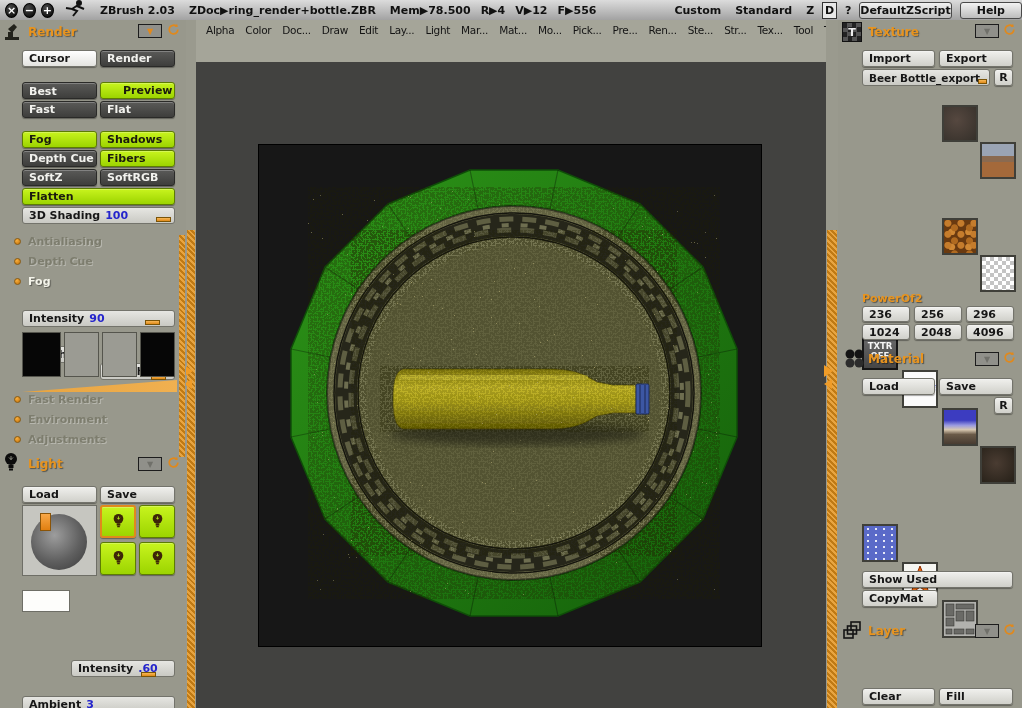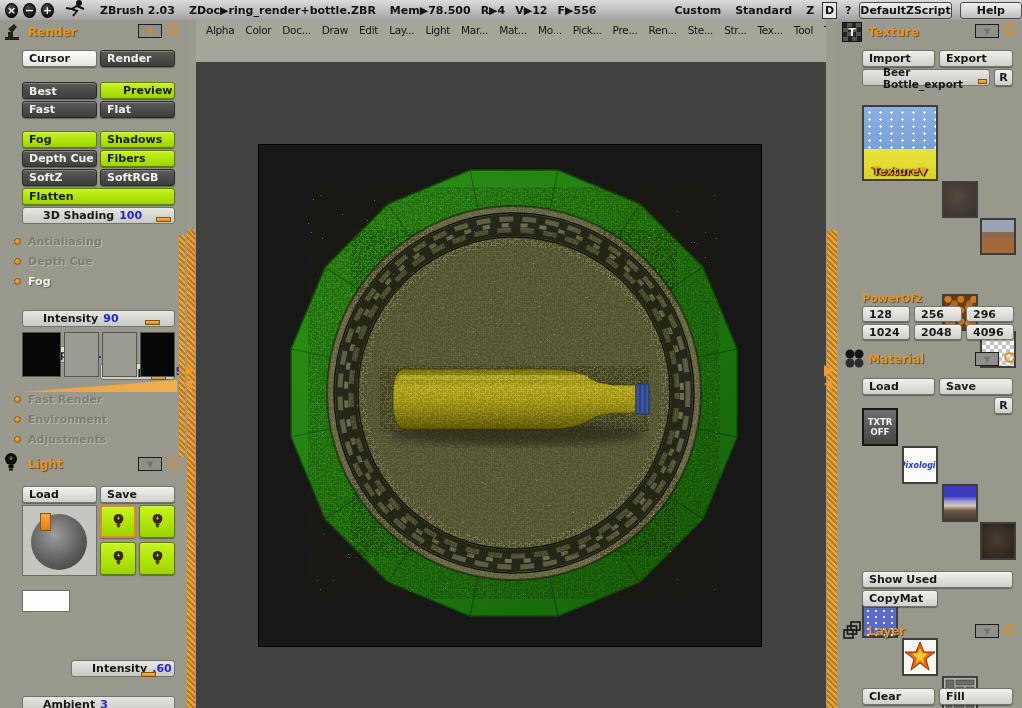--- a/index.html
+++ b/index.html
@@ -47,21 +47,21 @@
   .hdr-title{color:#e8941f;font-size:12px;text-shadow:1px 1px 1px rgba(0,0,0,.45);}
   .collapse-btn{width:24px;height:14px;background:#90908a;border:1px solid #1c1c1c;
     display:flex;align-items:center;justify-content:center;font-size:8px;color:#70706a;box-sizing:border-box;}
   .collapse-btn.orange{color:#e0891d;}
   .btn{border-radius:3px;display:flex;align-items:center;padding-left:6px;height:17px;box-sizing:border-box;
     box-shadow:inset 0 1px 0 rgba(255,255,255,.25),0 1px 1px rgba(0,0,0,.35);cursor:pointer;}
   .btn-dark{background:linear-gradient(#5a5a58,#3e3e3c);color:#f2f2ee;border:1px solid #2a2a28;}
   .btn-green{background:linear-gradient(#c8f41e,#9cd400);color:#1b1b0e;border:1px solid #5d7c02;}
   .btn-light{background:linear-gradient(#f0f0ed,#d0d0ca);color:#161616;border:1px solid #73736b;}
   .slider{background:linear-gradient(#e6e6e2,#c9c9c3);border:1px solid #73736b;border-radius:3px;
-    color:#161616;display:flex;align-items:center;padding-left:20px;height:17px;box-sizing:border-box;position:relative;}
+    color:#161616;display:flex;align-items:center;padding-left:6px;height:17px;box-sizing:border-box;position:relative;}
   .slider .val{color:#2525cc;margin-left:5px;}
   .nub{position:absolute;width:15px;height:5px;background:linear-gradient(#f8b858,#e08a18);border:1px solid #7a5408;box-sizing:border-box;}
   .sec{display:flex;align-items:center;color:#7d7d6e;text-shadow:1px 1px 0 rgba(255,255,255,.3);}
   .sec .dot{width:7px;height:7px;border-radius:50%;background:radial-gradient(circle at 35% 30%,#f8b040,#c06f08);margin-right:7px;border:1px solid #8a5a10;box-sizing:border-box;}
   .sec.open{color:#f4f4ea;text-shadow:1px 1px 1px rgba(0,0,0,.4);}
   .swatch{border:1px solid #55554d;box-sizing:border-box;}
   .thumb{border:2px solid #3f3f39;box-sizing:border-box;background:#90908a;position:relative;overflow:hidden;cursor:pointer;}
   .thumb-label{position:absolute;bottom:1px;left:0;right:0;text-align:center;color:#f0９c20;color:#f09c20;
     font-size:11px;text-shadow:1px 1px 1px #000,-1px 0 1px #000;}
   .refresh{cursor:pointer;}
@@ -431,25 +431,20 @@
       </div>
 
     <div class="abs slider" style="left:24px;top:49px;width:128px;font-size:10.5px;">
       <span>Beer Bottle_export</span>
       <span class="nub" style="right:2px;bottom:1px;width:9px;"></span>
     </div>
     <div class="abs btn btn-light" style="left:156px;top:49px;width:19px;justify-content:center;padding:0;">
         <span>R</span>
       </div>
 
-    <div class="abs thumb" style="left:24px;top:68px;width:76px;height:76px;">
-      <div style="position:absolute;inset:0;background:linear-gradient(180deg,#8cb0e2 0%,#7aa0d8 58%,#ece63c 58%,#d8d22a 100%);"></div>
-      <div style="position:absolute;left:0;top:2px;right:0;height:55%;background-image:radial-gradient(rgba(255,255,255,.95) 1.6px,transparent 1.8px);background-size:11px 7px;"></div>
-      <div class="thumb-label">Texture▼</div>
-    </div>
     <div class="abs thumb" style="left:104px;top:68px;width:36px;height:37px;background:radial-gradient(circle at 40% 40%,#564840,#35302a);"></div>
     <div class="abs thumb" style="left:142px;top:68px;width:36px;height:37px;background:linear-gradient(180deg,#9aa4b4 0 35%,#8a6a50 35% 55%,#a4693a 55%);"></div>
     <div class="abs thumb" style="left:104px;top:107px;width:36px;height:37px;background:#6a3a10;background-image:radial-gradient(circle at 30% 30%,#c57c2c 3px,transparent 4px),radial-gradient(circle at 70% 60%,#b06a20 3px,transparent 4px),radial-gradient(circle at 45% 80%,#d08834 3px,transparent 4px);background-size:13px 11px,15px 13px,17px 15px;"></div>
     <div class="abs thumb" style="left:142px;top:107px;width:36px;height:37px;background:conic-gradient(#fff 25%,#c4c4c4 0 50%,#fff 0 75%,#c4c4c4 0);background-size:8px 8px;"></div>
 
     <div class="abs thumb" style="left:24px;top:147px;width:36px;height:38px;background:linear-gradient(#6e6e6e,#454545);color:#f4f4f4;font-size:8.5px;display:flex;align-items:center;justify-content:center;text-align:center;border-color:#161616;">
         <span style="width:28px;">TXTR OFF</span>
       </div>
     <div class="abs thumb" style="left:64px;top:147px;width:36px;height:38px;background:#fbfbfb;color:#2a3ac8;font-size:8px;font-style:italic;display:flex;align-items:center;justify-content:center;">
         <span>Pixologic</span>
@@ -474,21 +469,21 @@
             <rect x="2" y="16" width="8" height="8"></rect>
             <rect x="2" y="27" width="6" height="5"></rect>
             <rect x="10" y="27" width="10" height="5"></rect>
             <rect x="22" y="27" width="8" height="5"></rect>
           </g>
         </svg>
     </div>
 
     <span class="abs hdr-title" style="left:24px;top:272px;font-size:11px;">PowerOf2</span>
     <div class="abs btn btn-light" style="left:24px;top:286px;width:48px;height:16px;">
-        <span>128</span>
+        <span>236</span>
       </div>
     <div class="abs btn btn-light" style="left:76px;top:286px;width:48px;height:16px;">
         <span>256</span>
       </div>
     <div class="abs btn btn-light" style="left:128px;top:286px;width:48px;height:16px;">
         <span>296</span>
       </div>
     <div class="abs btn btn-light" style="left:24px;top:304px;width:48px;height:16px;">
         <span>1024</span>
       </div>

